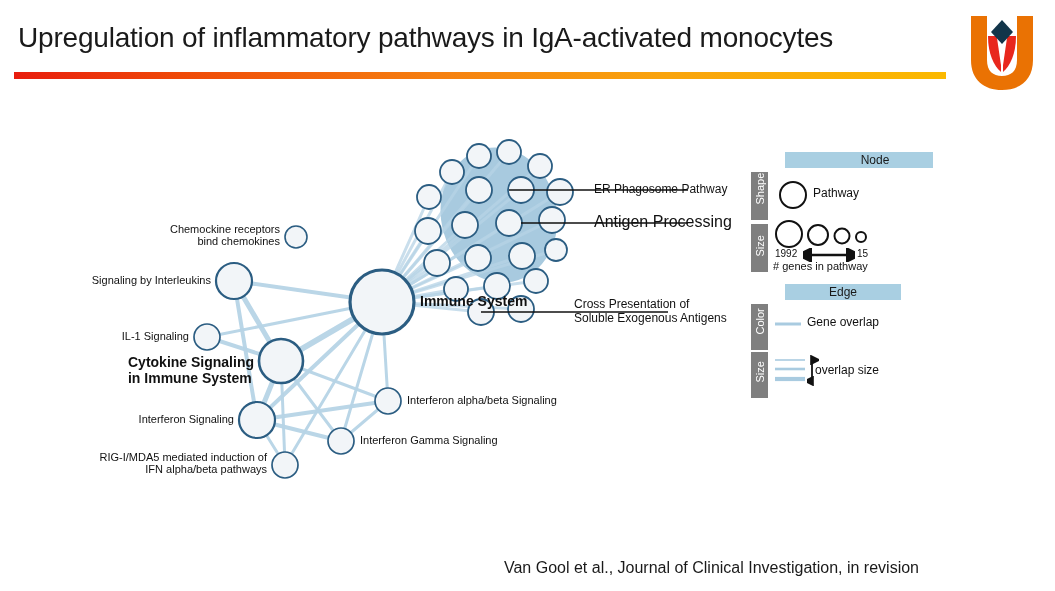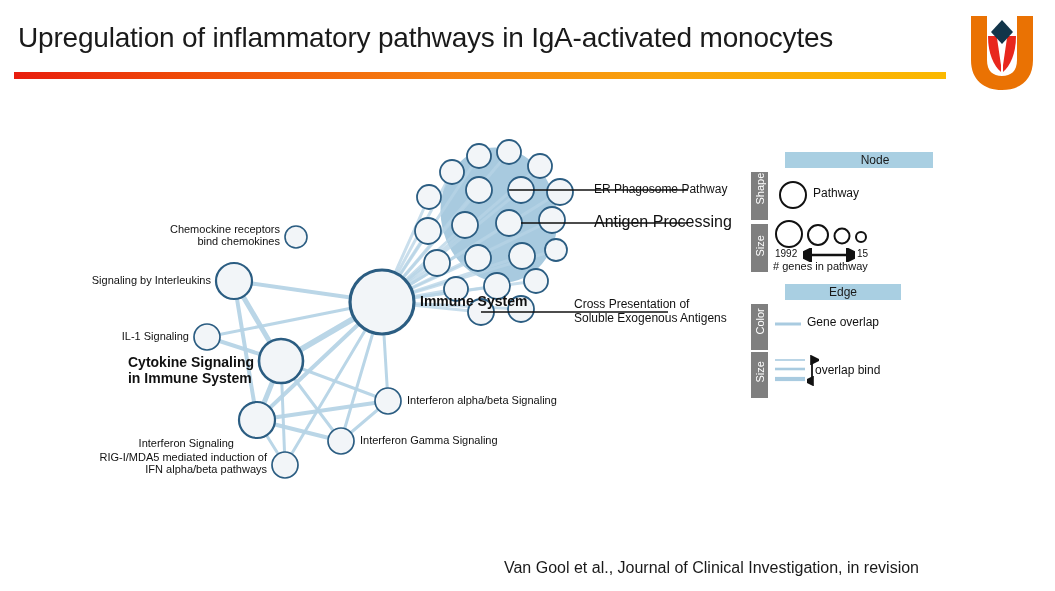--- a/index.html
+++ b/index.html
@@ -160,21 +160,21 @@
           <line x1="521" y1="123" x2="688" y2="123" stroke="#111" stroke-width="1.6"></line>
           <line x1="481" y1="212" x2="668" y2="212" stroke="#111" stroke-width="1.6"></line>
         </g>
     </svg>
     <div id="labels">
         <div class="nodelabel bold" style="top: 192.5px; left: 420px; text-align: left;">Immune System</div>
         <div class="nodelabel bold" style="top: 243px; left: auto; right: 506px; text-align: left; margin-top: 11px;">Cytokine Signaling<br>in Immune System</div>
         <div class="nodelabel" style="top: 173.5px; left: auto; right: 549px; text-align: right;">Signaling by Interleukins</div>
         <div class="nodelabel" style="top: 123px; left: auto; right: 480px; text-align: right;">Chemockine receptors<br>bind chemokines</div>
         <div class="nodelabel" style="top: 229.5px; left: auto; right: 571px; text-align: right; padding-left: 24px;">IL-1 Signaling</div>
-        <div class="nodelabel" style="top: 312.5px; left: auto; right: 526px; text-align: right; margin-top: 24px;">Interferon Signaling</div>
+        <div class="nodelabel" style="top: 312.5px; left: auto; right: 526px; text-align: right;">Interferon Signaling</div>
         <div class="nodelabel" style="top: 351px; left: auto; right: 493px; text-align: right;">RIG-I/MDA5 mediated induction of<br>IFN alpha/beta pathways</div>
         <div class="nodelabel" style="top: 293.5px; left: 407px; text-align: left;">Interferon alpha/beta Signaling</div>
         <div class="nodelabel" style="top: 333.5px; left: 360px; text-align: left;">Interferon Gamma Signaling</div>
         <div class="nodelabel" style="top: 82px; left: 594px; text-align: left; font-size: 12px; line-height: 14px;">ER Phagosome Pathway</div>
         <div class="nodelabel" style="top: 115px; left: 594px; text-align: left; font-size: 16px; line-height: 14px;">Antigen Processing</div>
         <div class="nodelabel" style="top: 197px; left: 574px; text-align: left; font-size: 12px; line-height: 14px;">Cross Presentation of<br>Soluble Exogenous Antigens</div>
       </div>
   </div>
 
   <div class="legend">
@@ -235,17 +235,17 @@
       <defs>
         <marker id="arrU" markerWidth="6" markerHeight="6" refX="3" refY="5" orient="auto">
           <polygon points="0,6 6,6 3,0" fill="#111"></polygon>
         </marker>
         <marker id="arrD" markerWidth="6" markerHeight="6" refX="3" refY="1" orient="auto">
           <polygon points="0,0 6,0 3,6" fill="#111"></polygon>
         </marker>
       </defs>
       <line x1="5" y1="6" x2="5" y2="27" stroke="#111" stroke-width="1.8" marker-start="url(#arrU)" marker-end="url(#arrD)"></line>
     </svg>
-    <div class="lg-text" style="left:64px;top:211px;">overlap bind</div>
+    <div class="lg-text" style="left:64px;top:211px;">overlap size</div>
   </div>
 
   <div class="citation">Van Gool et al., Journal of Clinical Investigation, in revision</div>
 </div>
 
 </body></html>

